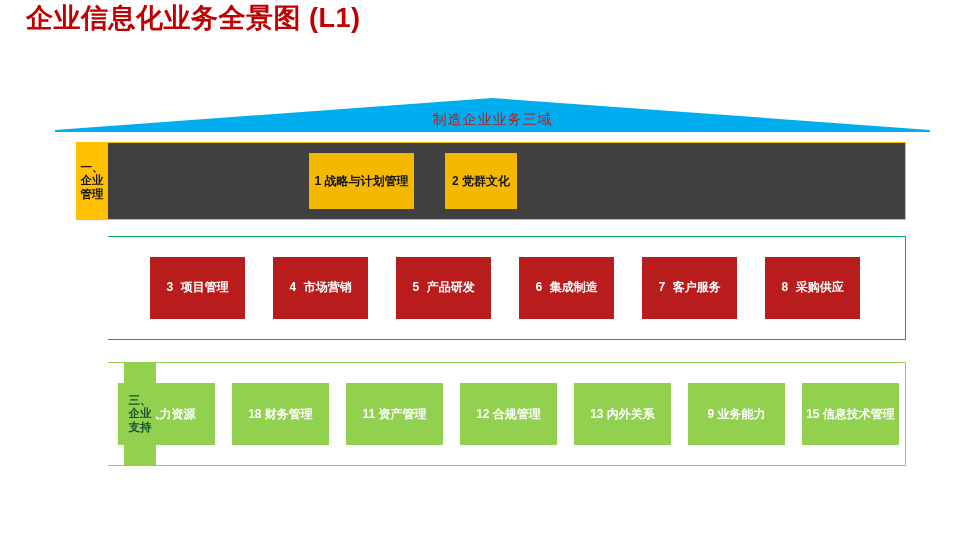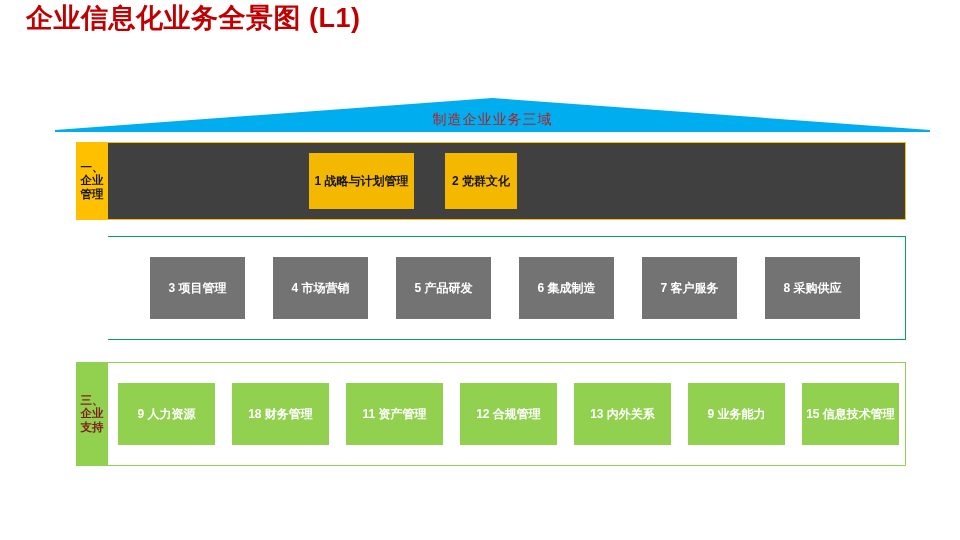--- a/index.html
+++ b/index.html
@@ -144,35 +144,37 @@
   }
   #row-operations .row-body {
     width: 798px;
     border: 1.6px solid #00A651;
     border-left: none;
     background: #ffffff;
     padding-left: 42px;
     gap: 28px;
   }
   #row-operations .cell {
-    background: #737373;
+    background: #b91c1c;
     color: #ffffff;
     width: 95px;
     height: 62px;
+    font-family: Liberation Mono, monospace;
   }
 
   
   #row-support {
     top: 362px;
     width: 830px;
     height: 104px;
   }
   #row-support .row-sidebar {
     background: #92D050;
-    color: #7f1d1d;
+    color: #14532d;
+    margin-left: 48px;
   }
   #row-support .row-body {
     width: 798px;
     border: 1.6px solid #92D050;
     border-left: none;
     background: #ffffff;
     padding-left: 10px;
     gap: 17px;
   }
   #row-support .cell {

